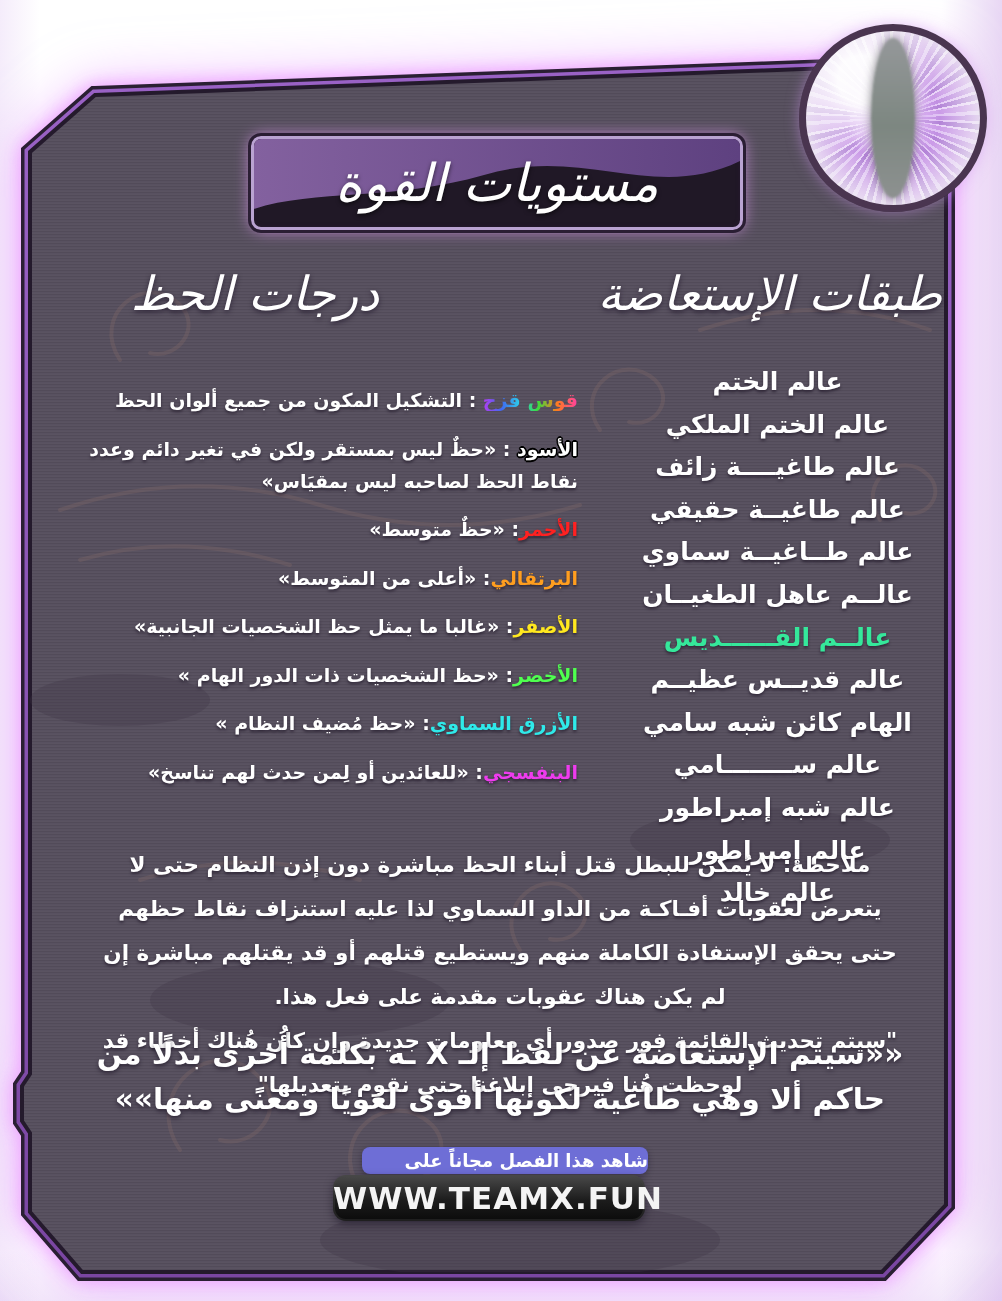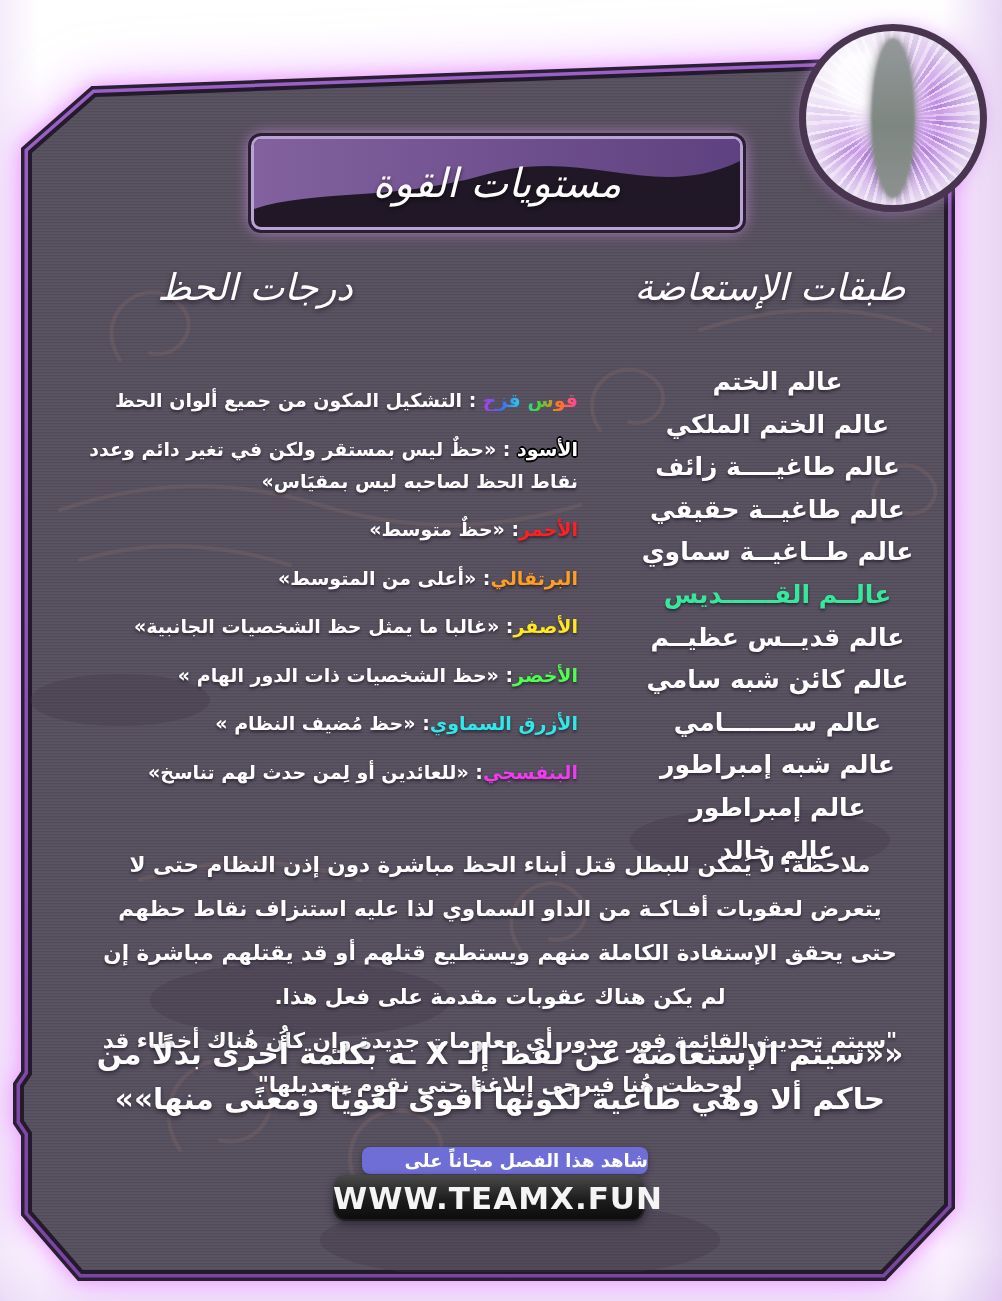--- a/index.html
+++ b/index.html
@@ -17,40 +17,40 @@
     filter:drop-shadow(0 0 9px rgba(236,153,255,0.95)) drop-shadow(0 0 26px rgba(226,140,255,0.55));}
   .layer{position:absolute;z-index:3;}
 
   
   .title-banner{left:251px;top:136px;width:486px;height:88px;
     background:#201826;border-radius:10px;
     border:3px solid #baa3d2;outline:3px solid #2a1e33;
     box-shadow:0 0 16px rgba(236,160,255,0.85),0 0 4px rgba(40,25,50,0.9) inset;
     overflow:hidden;display:flex;align-items:center;justify-content:center;}
   .title-banner svg{position:absolute;inset:0;}
-  .page-title{position:relative;color:#ffffff;font-size:40px;font-style:italic;
+  .page-title{position:relative;color:#ffffff;font-size:52px;font-style:italic;
     text-shadow:0 2px 4px rgba(0,0,0,0.6);white-space:nowrap;}
 
   
   .eye{left:799px;top:24px;width:188px;height:188px;border-radius:50%;
     z-index:4;border:7px solid #4a3550;box-sizing:border-box;overflow:hidden;
     background:
       radial-gradient(circle at 32% 28%, rgba(255,255,255,0.95) 0 14%, rgba(255,255,255,0) 42%),
       radial-gradient(circle at 50% 50%, rgba(221,183,244,0.95) 0 16%, rgba(205,156,238,0.45) 38%, rgba(238,228,246,0.75) 66%, #ebe9ee 78%),
       repeating-conic-gradient(from 8deg at 50% 50%,
         #b786d8 0deg 4deg, #f6ecfc 4deg 6deg, #9d6ec4 6deg 10deg,
         #ffffff 10deg 12deg, #c99ae2 12deg 17deg, #efe3f8 17deg 20deg);
     box-shadow:0 0 14px rgba(210,150,240,0.5);}
   .pupil{position:absolute;left:50%;top:50%;width:44px;height:160px;
     transform:translate(-50%,-50%);background:linear-gradient(180deg,#95989a,#7d8781 55%,#8d9190);
     border-radius:50% / 50%;filter:blur(1.2px);
     box-shadow:0 0 10px rgba(90,90,95,0.8);}
 
   
-  .col-header{color:#ffffff;font-size:37px;font-style:italic;text-align:center;
+  .col-header{color:#ffffff;font-size:47px;font-style:italic;text-align:center;
     text-shadow:0 2px 5px rgba(25,15,35,0.65);white-space:nowrap;}
   .worlds-header{left:570px;top:266px;width:400px;}
   .luck-header{left:60px;top:266px;width:390px;}
 
   
   .worlds-list{left:585px;top:361px;width:385px;text-align:center;direction:rtl;
     font-size:25px;font-weight:bold;line-height:42.6px;color:#ffffff;
     text-shadow:0 2px 3px rgba(22,14,30,0.6);}
 
   
@@ -158,23 +158,24 @@
 
   <div class="layer col-header worlds-header">طبقات الإستعاضة</div>
   <div class="layer col-header luck-header">درجات الحظ</div>
 
   <div class="layer worlds-list">
     <div style="color: rgb(255, 255, 255);">عالم الختم</div>
     <div style="color: rgb(255, 255, 255);">عالم الختم الملكي</div>
     <div style="color: rgb(255, 255, 255);">عالم طاغيــــة زائف</div>
     <div style="color: rgb(255, 255, 255);">عالم طاغيــة حقيقي</div>
     <div style="color: rgb(255, 255, 255);">عالم طــاغيــة سماوي</div>
+    <div style="color: rgb(255, 255, 255);">عالــم عاهل الطغيــان</div>
     <div style="color: rgb(53, 232, 155);">عالــم القــــــديس</div>
     <div style="color: rgb(255, 255, 255);">عالم قديــس عظيــم</div>
-    <div style="color: rgb(255, 255, 255);">عالم كائن شبه سامي</div>
+    <div style="color: rgb(255, 255, 255);">الهام كائن شبه سامي</div>
     <div style="color: rgb(255, 255, 255);">عالم ســــــــامي</div>
     <div style="color: rgb(255, 255, 255);">عالم شبه إمبراطور</div>
     <div style="color: rgb(255, 255, 255);">عالم إمبراطور</div>
     <div style="color: rgb(255, 255, 255);">عالم خالد</div>
   </div>
 
   <div class="layer luck-list">
     <div class="luck-entry">
       <span class="rainbow">قوس قزح</span><span> : التشكيل المكون من جميع ألوان الحظ</span>
     </div>

